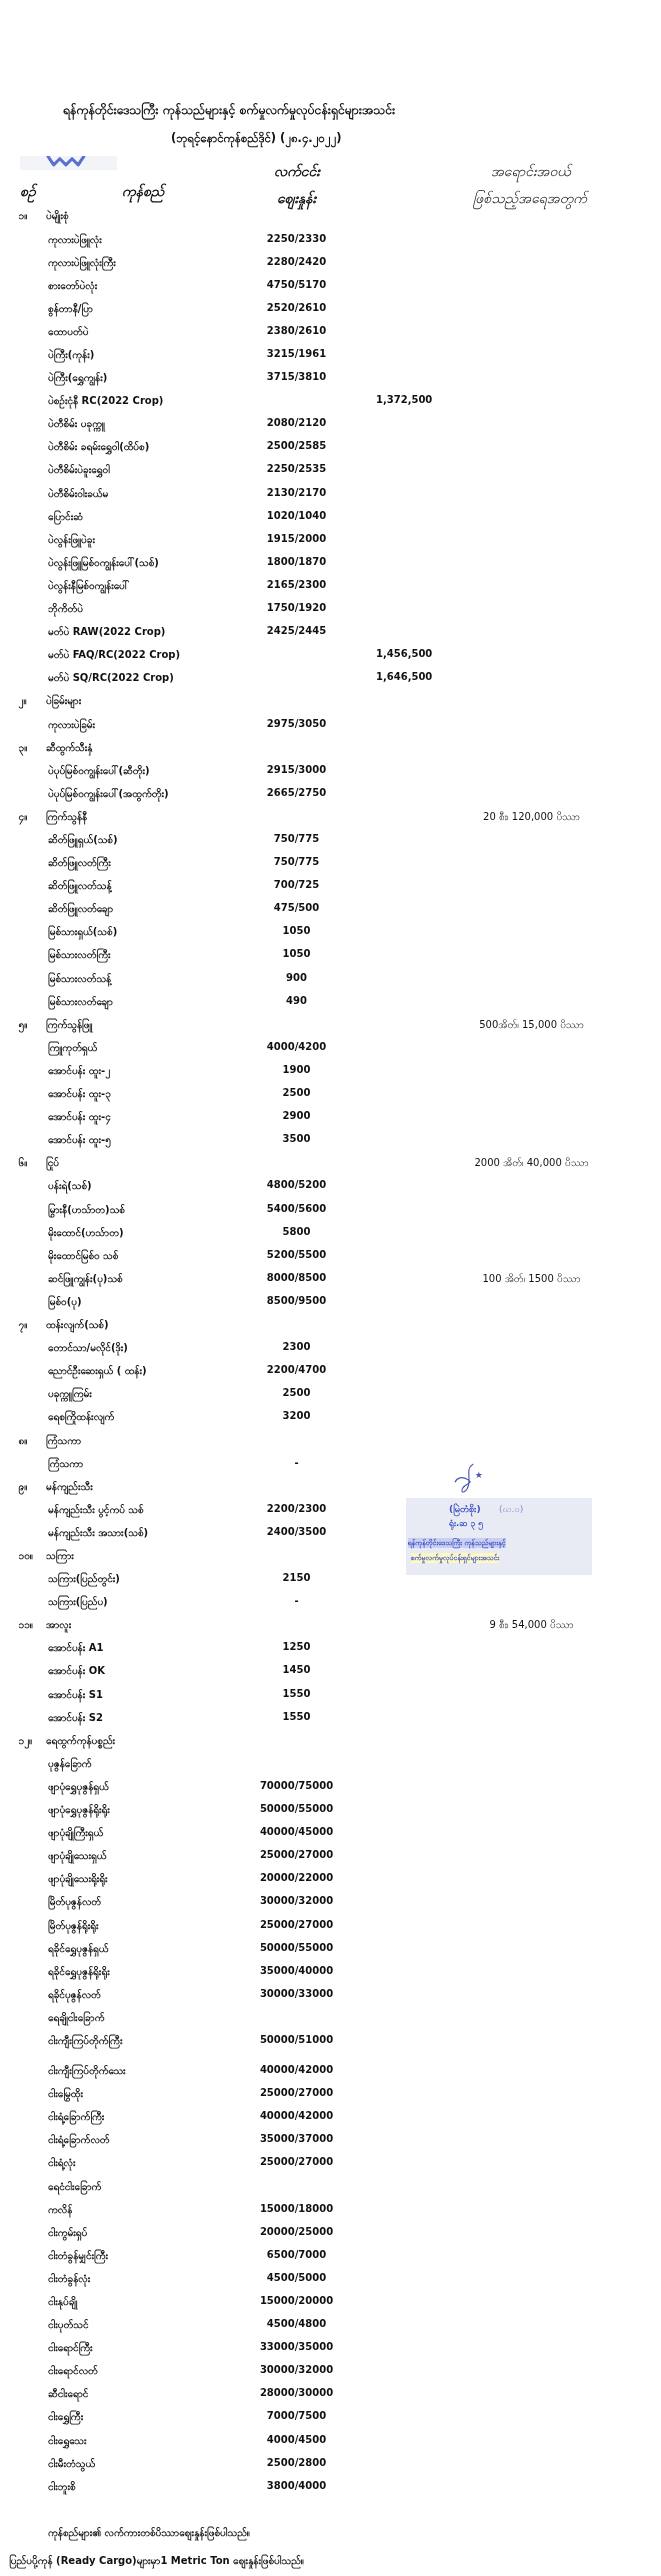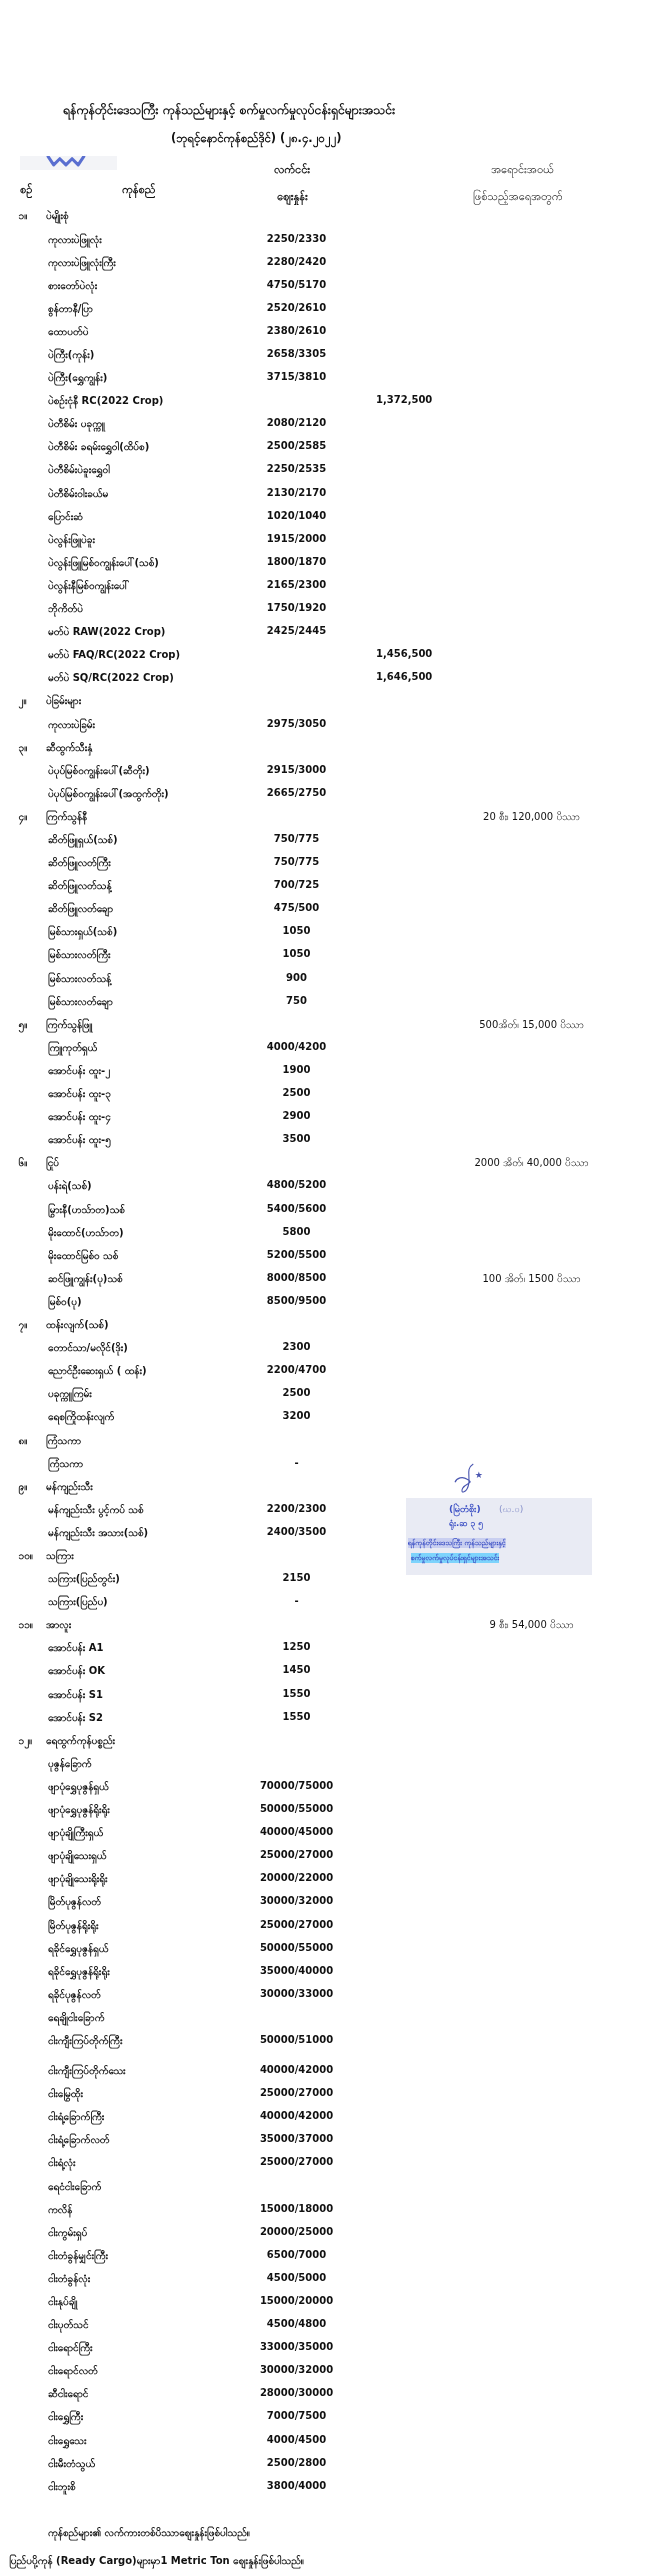--- a/index.html
+++ b/index.html
@@ -2,37 +2,37 @@
 <html style="font-size:12.3px"><head>
 <meta charset="utf-8">
 <style>
   html, body { margin:0; padding:0; background:#ffffff; }
   body { width:661px; height:2576px; position:relative; overflow:hidden;
          font-family:"DejaVu Sans", "Liberation Sans", sans-serif; color:#111; }
   .title1 { position:absolute; left:63px; top:102px; font-size:12.3px; font-weight:bold; white-space:nowrap; }
   .title2 { position:absolute; left:171px; top:131px; font-size:11.5px; font-weight:bold; white-space:nowrap; }
   .logo { position:absolute; left:20px; top:156px; width:97px; height:14px; background:#f3f4f7; overflow:hidden; }
   .logo svg { position:absolute; left:26px; top:-4.6px; }
-  .hdr { position:absolute; font-size:11px; font-weight:bold; white-space:nowrap; }
+  .hdr { position:absolute; font-size:14px; font-weight:bold; white-space:nowrap;font-style:italic; }
   .rows { position:absolute; left:0; top:0; width:661px; }
   .row { position:absolute; left:0; width:661px; height:20px; font-size:10px; font-weight:bold; white-space:nowrap; }
   .row .num { position:absolute; left:18.5px; }
   .row .name { position:absolute; left:48px; }
   .row.sec .name { left:46px; }
   .row .price { position:absolute; left:254px; width:85px; text-align:center; }
   .row .export { position:absolute; left:376px; }
   .row .note { position:absolute; left:462px; width:139px; text-align:center; font-weight:normal; }
   .stamp { position:absolute; left:400px; top:1461px; width:200px; height:123px; }
   .stamp .sig { position:absolute; left:52px; top:0; }
   .stamp .box { position:absolute; left:6.2px; top:37px; width:186px; height:77px; background:#e9ebf4; }
   .stamp .l1 { position:absolute; left:49px; top:42px; font-size:9.2px; color:#3b4fc4; font-weight:bold; }
   .stamp .l1b { position:absolute; left:99px; top:42px; font-size:9.2px; color:#8891c9; }
   .stamp .l2 { position:absolute; left:49px; top:57px; font-size:8.5px; color:#3b4fc4; font-weight:bold; }
   .stamp .l3 { position:absolute; left:7.7px; top:77px; font-size:7px; color:#3b4fc4; font-weight:bold; background:#c9cff0; }
-  .stamp .l4 { position:absolute; left:10.8px; top:92px; font-size:7px; color:#3b4fc4; font-weight:bold; background:#7dd3fc; }
+  .stamp .l4 { position:absolute; left:10.8px; top:92px; font-size:7px; color:#3b4fc4; font-weight:bold; background:#fef9c3; }
   .foot1 { position:absolute; left:48px; top:2505px; font-size:10px; font-weight:bold; white-space:nowrap; }
   .foot2 { position:absolute; left:9.2px; top:2533px; font-size:10px; font-weight:bold; white-space:nowrap; }
 </style>
 </head>
 <body>
 
 <div class="title1">ရန်ကုန်တိုင်းဒေသကြီး ကုန်သည်များနှင့် စက်မှုလက်မှုလုပ်ငန်းရှင်များအသင်း</div>
 <div class="title2">(ဘုရင့်နောင်ကုန်စည်ဒိုင်) (၂၈.၄.၂၀၂၂)</div>
 
 <div class="logo">
@@ -87,21 +87,21 @@
     <div class="row" style="top: 325px;">
       <span class="num"></span>
       <span class="name">ထောပတ်ပဲ</span>
       <span class="price">2380/2610</span>
       <span class="export"></span>
       <span class="note"></span>
     </div>
     <div class="row" style="top: 348px;">
       <span class="num"></span>
       <span class="name">ပဲကြီး(ကုန်း)</span>
-      <span class="price">2658/3305</span>
+      <span class="price">3215/1961</span>
       <span class="export"></span>
       <span class="note"></span>
     </div>
     <div class="row" style="top: 371px;">
       <span class="num"></span>
       <span class="name">ပဲကြီး(ရွှေကျွန်း)</span>
       <span class="price">3715/3810</span>
       <span class="export"></span>
       <span class="note"></span>
     </div>
@@ -283,21 +283,21 @@
     <div class="row" style="top: 972px; text-decoration: underline;">
       <span class="num"></span>
       <span class="name">မြစ်သားလတ်သန့်</span>
       <span class="price">900</span>
       <span class="export"></span>
       <span class="note"></span>
     </div>
     <div class="row" style="top: 995px;">
       <span class="num"></span>
       <span class="name">မြစ်သားလတ်ချော</span>
-      <span class="price">750</span>
+      <span class="price">490</span>
       <span class="export"></span>
       <span class="note"></span>
     </div>
     <div class="row sec" style="top: 1018px;">
       <span class="num">၅။</span>
       <span class="name">ကြက်သွန်ဖြူ</span>
       <span class="price"></span>
       <span class="export"></span>
       <span class="note">500အိတ်၊ 15,000 ပိဿာ</span>
     </div>

